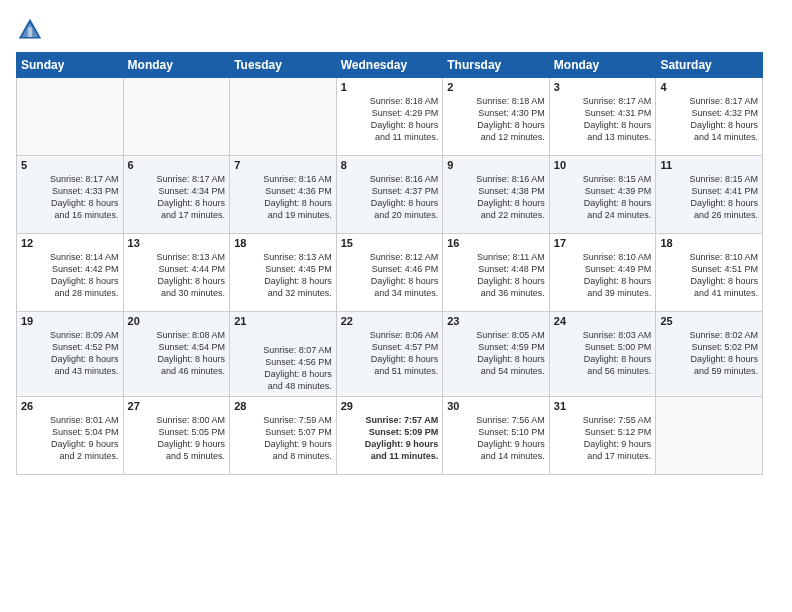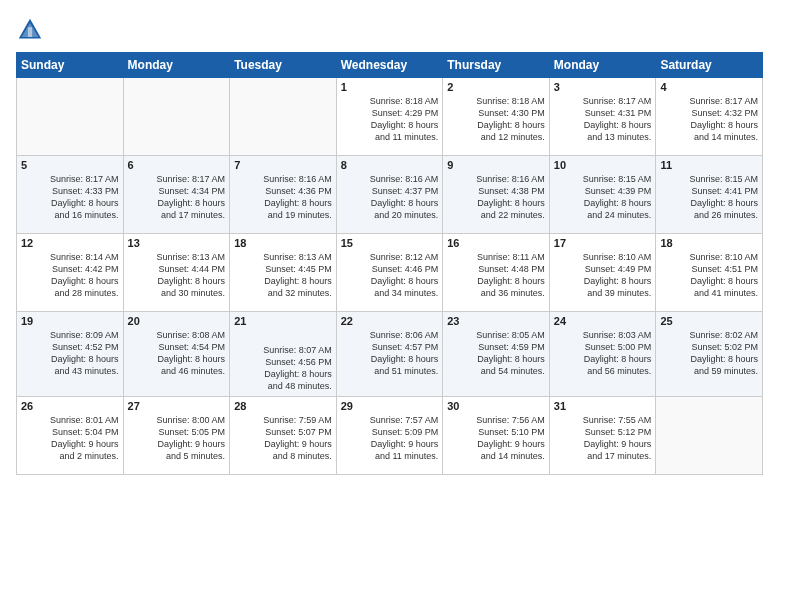--- a/index.html
+++ b/index.html
@@ -334,21 +334,21 @@
           </td>
           <td>
             <div class="day-num">28</div>
             <div class="day-info" style="white-space: pre-line;">Sunrise: 7:59 AM
 Sunset: 5:07 PM
 Daylight: 9 hours
 and 8 minutes.</div>
           </td>
           <td>
             <div class="day-num">29</div>
-            <div class="day-info" style="white-space: pre-line;">Sunrise: 7:57 AM
+            <div class="day-info" style="white-space: pre-line; font-weight: bold;">Sunrise: 7:57 AM
 Sunset: 5:09 PM
 Daylight: 9 hours
 and 11 minutes.</div>
           </td>
           <td>
             <div class="day-num">30</div>
             <div class="day-info" style="white-space: pre-line;">Sunrise: 7:56 AM
 Sunset: 5:10 PM
 Daylight: 9 hours
 and 14 minutes.</div>

